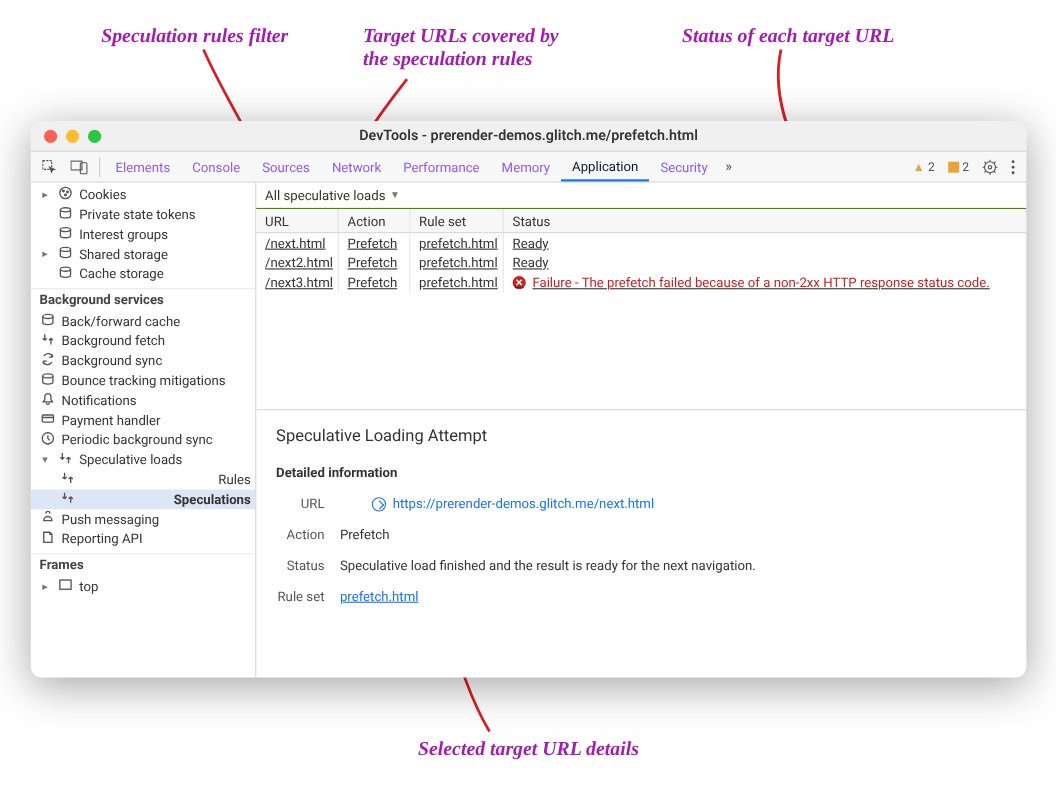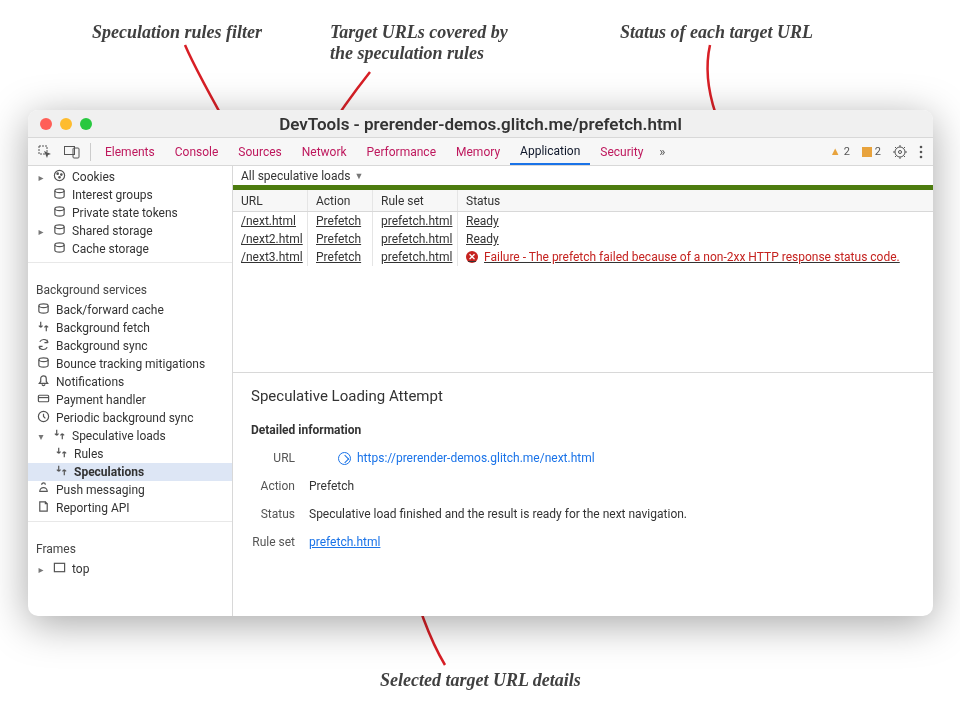--- a/index.html
+++ b/index.html
@@ -30,51 +30,51 @@
     border-bottom: 1px solid #d8d8d8;
     position: relative;
   }
   .traffic-lights { display: flex; gap: 8px; padding-left: 12px; }
   .tl { width: 12px; height: 12px; border-radius: 50%; }
   .tl.red { background: #ff5f57; }
   .tl.yellow { background: #febc2e; }
   .tl.green { background: #28c840; }
   .titlebar-title {
     position: absolute; left: 0; right: 0; text-align: center;
-    font-size: 17px; font-weight: 600; color: #333; pointer-events: none;
+    font-size: 13px; font-weight: 600; color: #333; pointer-events: none;
   }
   .toolbar {
     height: 28px;
     display: flex;
     align-items: center;
     border-bottom: 1px solid #d8d8d8;
     background: #f7f7f7;
     padding: 0 4px;
     gap: 0;
   }
   .toolbar .tbtn { padding: 0 6px; display: flex; align-items: center; height: 100%; cursor: pointer; color: #555; }
-  .toolbar .tab { padding: 0 10px; height: 100%; display: flex; align-items: center; color: #be185d; cursor: pointer; font-size: 12px; }
+  .toolbar .tab { padding: 0 10px; height: 100%; display: flex; align-items: center; color: #8b5cf6; cursor: pointer; font-size: 12px; }
   .toolbar .tab.active { color: #0f172a; border-bottom: 2px solid #1a73e8; }
   .toolbar .spacer { flex: 1; }
   .warn-badge { display: flex; align-items: center; gap: 3px; padding: 0 6px; font-size: 11px; color: #555;}
   .warn-tri { color: #e8a33d; }
   .warn-sq { width: 10px; height: 10px; background: #e8a33d; display: inline-block; }
   .panebody { display: flex; height: 450px; }
   .sidebar {
     width: 205px; border-right: 1px solid #d8d8d8;
     overflow: hidden; font-size: 12px; color: #333; padding-top: 2px;
   }
   .side-row { display: flex; align-items: center; gap: 6px; padding: 2px 4px 2px 8px; height: 18px; cursor: pointer; }
   .side-row .arrow { width: 10px; color: #777; font-size: 10px; text-align: center; }
   .side-row .ic { width: 14px; text-align: center; color: #555; flex-shrink:0;}
-  .side-row.indent1 { padding-left: 26px; }
+  .side-row.indent1 { padding-left: 26px; justify-content: space-between; }
   .side-row.selected { background: #dde6f5; font-weight: bold; }
-  .side-header { font-size: 12px; color: #444; padding: 20px 8px 4px 8px; border-top: 1px solid #e8e8e8; margin-top: 4px; font-weight: 400;}
+  .side-header { font-size: 12px; color: #444; padding: 2px 8px 4px 8px; border-top: 1px solid #e8e8e8; margin-top: 4px; font-weight: 700;}
   .mainpane { flex: 1; display: flex; flex-direction: column; }
-  .filterbar { height: 24px; border-bottom: 5px solid #4d7c0f; display: flex; align-items: center; padding: 0 8px; gap: 4px; color: #333;}
+  .filterbar { height: 24px; border-bottom: 1px solid #4d7c0f; display: flex; align-items: center; padding: 0 8px; gap: 4px; color: #333;}
   .grid { border-bottom: 1px solid #d8d8d8; }
   .grid-head, .grid-row { display: flex; }
   .grid-head { background: #f7f7f7; border-bottom: 1px solid #d8d8d8; height: 22px; }
   .grid-row { height: 18px; }
   .gc { padding: 2px 8px; border-right: 1px solid #e5e5e5; white-space: nowrap; overflow: hidden; text-overflow: ellipsis; display: flex; align-items: center; font-size: 12px;}
   .gc.url { width: 75px; }
   .gc.action { width: 65px; }
   .gc.ruleset { width: 85px; }
   .gc.status { flex: 1; border-right: none; }
   .grid-head .gc { color: #333; font-weight: 400;}
@@ -85,21 +85,21 @@
   .details h2 { font-size: 15px; font-weight: 400; margin-bottom: 18px; }
   .details h3 { font-size: 12px; font-weight: 700; margin-bottom: 14px; }
   .drow { display: flex; margin-bottom: 14px; font-size: 12px; align-items: center; }
   .drow .dlabel { width: 58px; color: #555; text-align: right; padding-right: 14px;}
   .drow .dval { color: #333; }
   .drow .dval.link { color: #1a73e8; display:flex; align-items:center; gap:6px;margin-left:29px;}
   .drow .dval.link .linkic { width:13px; height:13px; border:1.5px solid #1a73e8; border-radius:50%; position:relative; flex-shrink:0;}
   .drow .dval.link .linkic::after{content:""; position:absolute; width:5px; height:5px; border-top:1.5px solid #1a73e8; border-right:1.5px solid #1a73e8; top:3px; left:3px; transform:rotate(45deg);}
   .drow .dval.ul { color: #1a73e8; text-decoration: underline; }
   
-  .anno { position: absolute; color: #404040; font-family: "Comic Sans MS", "Marker Felt", cursive; font-size: 18px; font-weight: 600; font-style: italic; white-space: nowrap;}
+  .anno { position: absolute; color: #a21caf; font-family: "Comic Sans MS", "Marker Felt", cursive; font-size: 18px; font-weight: 600; font-style: italic; white-space: nowrap;}
   svg.anno-arrow { position: absolute; overflow: visible; pointer-events:none;}
   .ic svg { width: 13px; height: 13px; stroke: #555; stroke-width: 1.3; fill: none; }
   .chevron { font-size: 9px; color: #777; cursor:pointer; }
   .overflow-chev { font-size: 13px; color: #555; padding: 0 6px; cursor:pointer;}
 </style>
 </head>
 <body>
 
 <div class="anno" style="left:92px; top:22px;">Speculation rules filter</div>
 <div class="anno" style="left:330px; top:22px; ">
@@ -192,29 +192,29 @@
               <circle cx="7" cy="9" r="0.8" fill="#555"></circle>
             </svg></span>
           <span>Cookies</span>
         </div>
       <div class="side-row">
           <span class="arrow"></span>
           <span class="ic"><svg viewBox="0 0 14 14">
               <ellipse cx="7" cy="4" rx="5" ry="2"></ellipse>
               <path d="M2 4v6c0 1.1 2.2 2 5 2s5-.9 5-2V4"></path>
             </svg></span>
+          <span>Private state tokens</span>
+        </div>
+      <div class="side-row">
+          <span class="arrow"></span>
+          <span class="ic"><svg viewBox="0 0 14 14">
+              <ellipse cx="7" cy="4" rx="5" ry="2"></ellipse>
+              <path d="M2 4v6c0 1.1 2.2 2 5 2s5-.9 5-2V4"></path>
+            </svg></span>
           <span>Interest groups</span>
-        </div>
-      <div class="side-row">
-          <span class="arrow"></span>
-          <span class="ic"><svg viewBox="0 0 14 14">
-              <ellipse cx="7" cy="4" rx="5" ry="2"></ellipse>
-              <path d="M2 4v6c0 1.1 2.2 2 5 2s5-.9 5-2V4"></path>
-            </svg></span>
-          <span>Private state tokens</span>
         </div>
       <div class="side-row">
           <span class="arrow">▸</span>
           <span class="ic"><svg viewBox="0 0 14 14">
               <ellipse cx="7" cy="4" rx="5" ry="2"></ellipse>
               <path d="M2 4v6c0 1.1 2.2 2 5 2s5-.9 5-2V4"></path>
             </svg></span>
           <span>Shared storage</span>
         </div>
       <div class="side-row">

